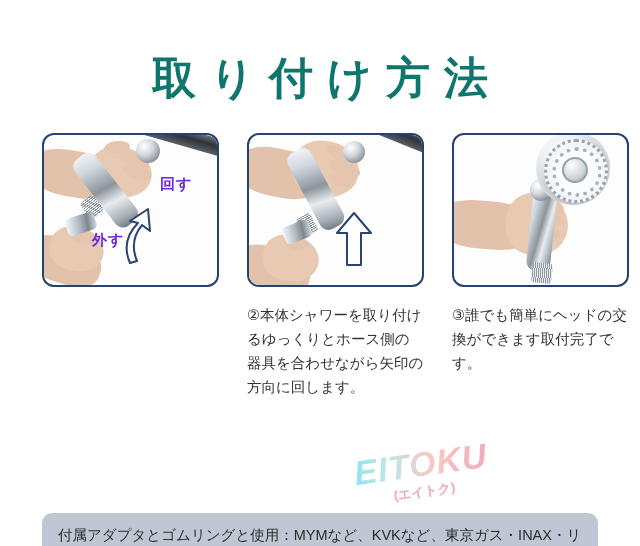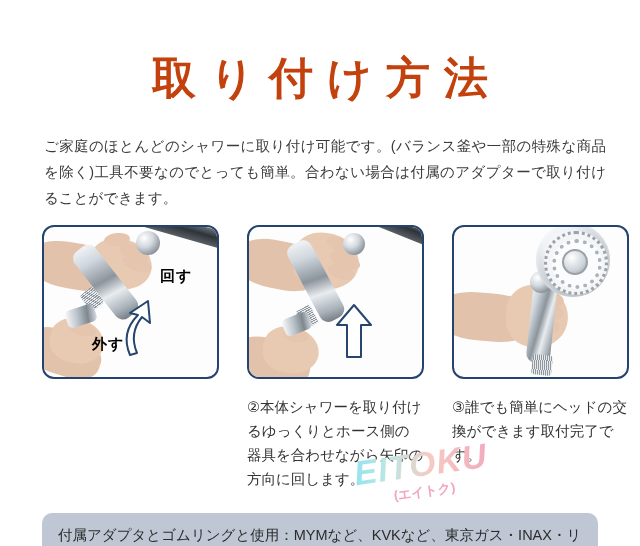--- a/index.html
+++ b/index.html
@@ -17,21 +17,21 @@
   }
   .page {
     position: relative;
     width: 640px;
     height: 546px;
   }
 
   
   .title {
     text-align: center;
-    color: #c2410c;
+    color: #0f766e;
     font-family: "Liberation Serif", "DejaVu Serif", serif;
     font-size: 44px;
     font-weight: 700;
     letter-spacing: 14px;
     text-indent: 14px;
     padding-top: 26px;
     line-height: 1.1;
     white-space: nowrap;
   }
 
@@ -101,21 +101,21 @@
   }
   .ballnut {
     position: absolute;
     background: radial-gradient(circle at 34% 30%, #ffffff 0%, #d3d9df 38%, #868e96 78%, #5e666e 100%);
     border-radius: 50%;
   }
 
   
   .jp-label {
     position: absolute;
-    color: #000000;
+    color: #6d28d9;
     font-size: 15px;
     font-weight: 700;
     font-family: "Liberation Sans", "DejaVu Sans", sans-serif;
     letter-spacing: 1px;
   }
   .arrow-svg {
     position: absolute;
   }
 
   
@@ -170,21 +170,20 @@
     color: #2c2c2c;
   }
 </style>
 </head>
 <body>
 
 <div class="page">
 
   <h1 class="title">取り付け方法</h1>
 
-  <p class="lead">ご家庭のほとんどのシャワーに取り付け可能です。(バランス釜や一部の特殊な商品を除く)工具不要なのでとっても簡単。合わない場合は付属のアダプターで取り付けることができます。</p>
 
   <div class="panels">
 
     <div class="panel-col">
       <div class="photo">
 
         <div class="arm" style="left:-16px; top:16px; width:92px; height:46px; transform:rotate(9deg);"></div>
         <div class="hand" style="left:46px; top:12px; width:62px; height:50px; transform:rotate(8deg);"></div>
         <div class="finger" style="left:74px; top:18px; width:32px; height:15px; transform:rotate(22deg);"></div>
         <div class="finger" style="left:78px; top:30px; width:30px; height:14px; transform:rotate(20deg);"></div>
@@ -195,21 +194,21 @@
         <div class="wand" style="left:46px; top:14px; width:84px; height:26px; transform:rotate(52deg); transform-origin:left top;"></div>
         <div class="ballnut" style="left:92px; top:4px; width:24px; height:24px;"></div>
         <div class="knurl" style="left:38px; top:64px; width:20px; height:16px; transform:rotate(52deg);"></div>
 
         <div class="arm" style="left:-20px; top:104px; width:78px; height:44px; transform:rotate(18deg);"></div>
         <div class="hand" style="left:6px; top:92px; width:54px; height:44px; transform:rotate(12deg);"></div>
         <div class="finger" style="left:26px; top:96px; width:26px; height:13px; transform:rotate(12deg);"></div>
         <div class="collar" style="left:22px; top:80px; width:30px; height:18px; transform:rotate(-18deg);"></div>
 
         <span class="jp-label" style="left:116px; top:40px;">回す</span>
-        <span class="jp-label" style="left:48px; top:108px;">外す</span>
+        <span class="jp-label" style="left:48px; top:96px;">外す</span>
 
         <svg class="arrow-svg" style="left:74px; top:70px;" width="48" height="60" viewBox="0 0 48 60">
           <path d="M12 58 C 6 44, 8 30, 20 18 L 12 16 L 30 4 L 32 26 L 24 20 C 15 31, 14 44, 19 56 Z" fill="#ffffff" stroke="#27456f" stroke-width="2" stroke-linejoin="round"></path>
         </svg>
       </div>
     </div>
 
     <div class="panel-col">
       <div class="photo">
 

